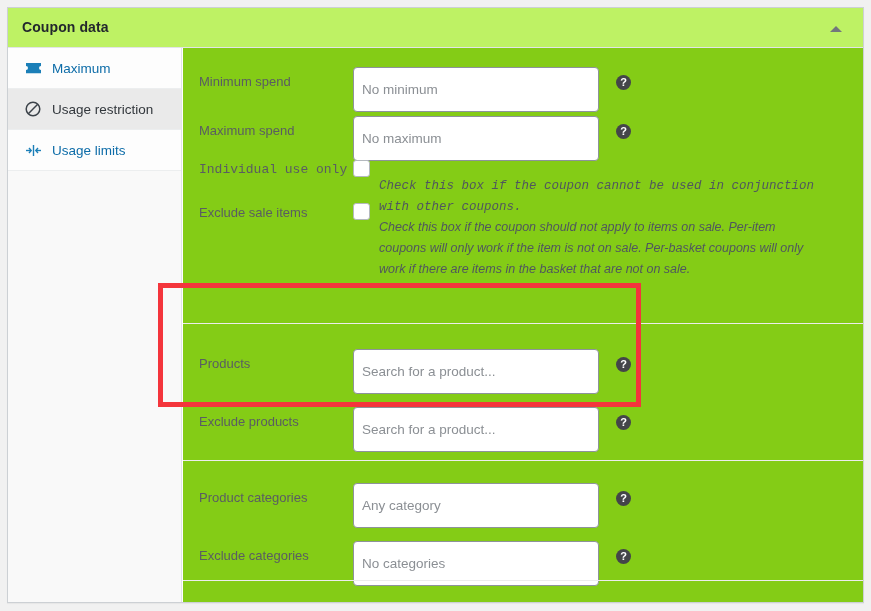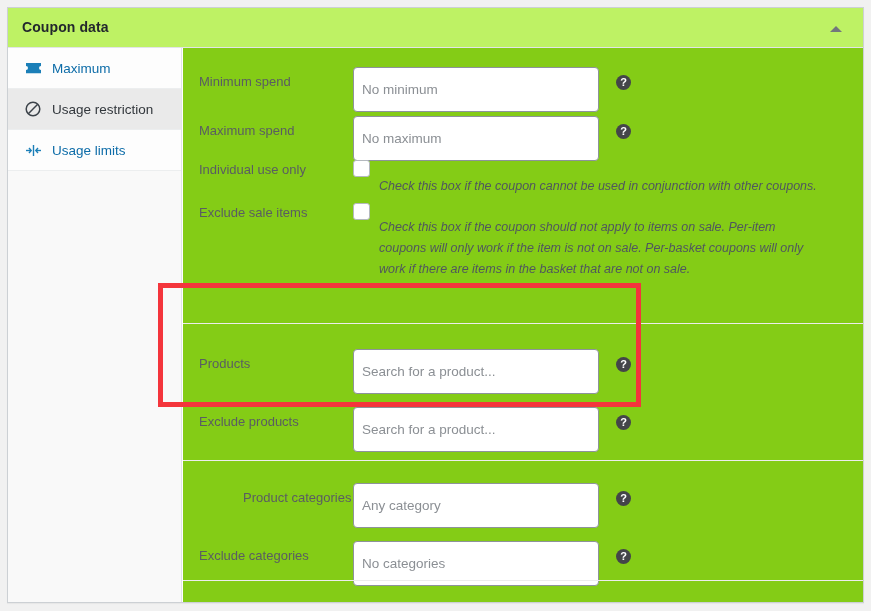--- a/index.html
+++ b/index.html
@@ -170,21 +170,21 @@
   #row-min    { position:absolute; left:0; right:0; top:10px;  height:44px; }
   #row-min .field-label  { top: 16px; }
   #row-min .field-input  { top: 9px; }
   #row-min .help-icon    { top: 17px; }
 
   #row-max    { position:absolute; left:0; right:0; top:59px;  height:44px; }
   #row-max .field-label  { top: 16px; }
   #row-max .field-input  { top: 9px; }
   #row-max .help-icon    { top: 17px; }
 
-  #row-indiv  { position:absolute; left:0; right:12px; top:110px; height:40px; }
+  #row-indiv  { position:absolute; left:0; right:12px; top:110px; height:40px;font-family:Liberation Mono, monospace; }
   #row-indiv .field-label { top: 4px; }
   #row-indiv .cbox        { top: 2px; }
   #row-indiv .cb-desc     { top: -1px; }
 
   #row-sale   { position:absolute; left:0; right:0; top:153px; height:90px; }
   #row-sale .field-label  { top: 4px; }
   #row-sale .cbox         { top: 2px; }
   #row-sale .cb-desc      { top: -3px; }
 
   #divider-1 { position:absolute; left:0; right:0; top:275px; height:1px; background:#ececec; }
@@ -195,21 +195,21 @@
   #row-products .field-label { top: 16px; }
   #row-products .field-input { top: 9px; }
   #row-products .help-icon   { top: 17px; }
 
   #row-exclude-products { position:absolute; left:0; right:0; top:350px; height:48px; }
   #row-exclude-products .field-label { top: 16px; }
   #row-exclude-products .field-input { top: 9px; }
   #row-exclude-products .help-icon   { top: 17px; }
 
   #row-cats { position:absolute; left:0; right:0; top:426px; height:48px; }
-  #row-cats .field-label { top: 16px; margin-left: 44px; }
+  #row-cats .field-label { top: 16px; }
   #row-cats .field-input { top: 9px; }
   #row-cats .help-icon   { top: 17px; }
 
   #row-exclude-cats { position:absolute; left:0; right:0; top:484px; height:48px; }
   #row-exclude-cats .field-label { top: 16px; }
   #row-exclude-cats .field-input { top: 9px; }
   #row-exclude-cats .help-icon   { top: 17px; }
 
   #row-emails { position:absolute; left:0; right:0; top:548px; height:48px; }
 

